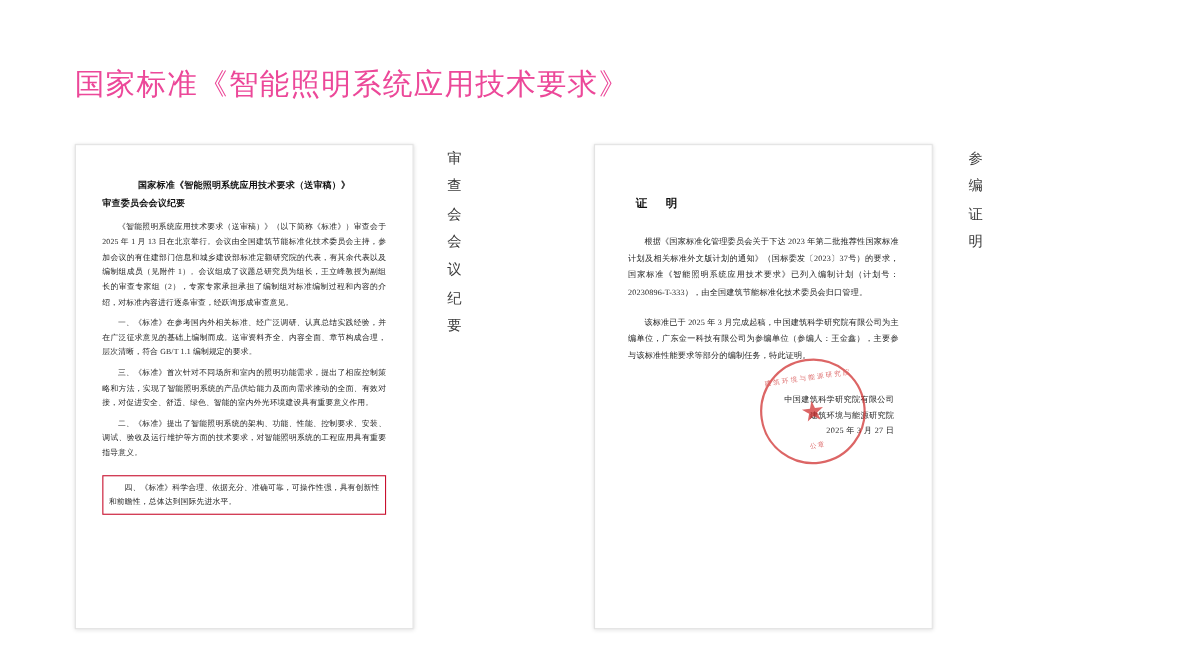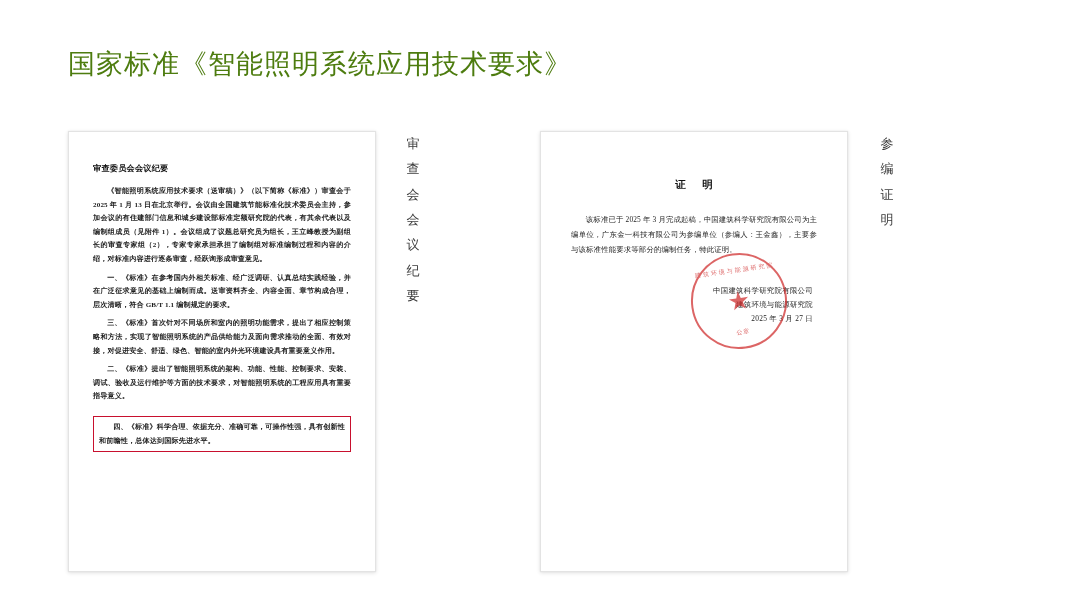--- a/index.html
+++ b/index.html
@@ -13,24 +13,24 @@
     position: relative;
     font-family: "Liberation Serif", serif;
     color: #1a1a1a;
     overflow: hidden;
   }
 
   
   .page-title {
     position: absolute;
     left: 68px;
-    top: 46px;
+    top: 58px;
     font-size: 27px;
     letter-spacing: 1px;
-    color: #4d7c0f;
+    color: #ec4899;
     font-family: "Liberation Sans", sans-serif;
     font-weight: 400;
     white-space: nowrap;
   }
 
   
   .doc {
     position: absolute;
     background: #ffffff;
     border: 1px solid #e3e3e3;
@@ -74,38 +74,36 @@
   }
   .para {
     font-size: 7.1px;
     line-height: 1.92;
     text-align: justify;
     text-justify: inter-ideograph;
     color: #1d1d1d;
     margin: 0 0 5px 0;
     text-indent: 2em;
     letter-spacing: 0.15px;
-    font-weight: bold;
   }
 
   
   .highlight-box {
     position: relative;
     border: 1.4px solid #c8102e;
     padding: 4px 5px 3px 5px;
     margin-top: 12px;
   }
   .highlight-box .para {
     margin: 0;
     text-indent: 2em;
   }
 
   
   .cert-title {
-    text-align: center;
     font-size: 10.5px;
     font-weight: bold;
     letter-spacing: 7px;
     margin: 0 0 20px 0;
     color: #111;
     text-indent: 7px;
   }
   .cert-para {
     font-size: 7.4px;
     line-height: 2.05;
@@ -179,20 +177,21 @@
   .vlabel span { display: block; }
   .vlabel-1 { left: 404px; top: 131px; width: 18px; }
   .vlabel-2 { left: 878px; top: 131px; width: 18px; }
 </style>
 </head>
 <body>
 
 <div class="page-title">国家标准《智能照明系统应用技术要求》</div>
 
 <div class="doc doc-left">
+  <div class="doc-title">国家标准《智能照明系统应用技术要求（送审稿）》</div>
   <div class="doc-subtitle">审查委员会会议纪要</div>
 
   <p class="para">《智能照明系统应用技术要求（送审稿）》（以下简称《标准》）审查会于 2025 年 1 月 13 日在北京举行。会议由全国建筑节能标准化技术委员会主持，参加会议的有住建部门信息和城乡建设部标准定额研究院的代表，有其余代表以及编制组成员（见附件 1）。会议组成了议题总研究员为组长，王立峰教授为副组长的审查专家组（2），专家专家承担承担了编制组对标准编制过程和内容的介绍，对标准内容进行逐条审查，经跃询形成审查意见。</p>
   <p class="para">一、《标准》在参考国内外相关标准、经广泛调研、认真总结实践经验，并在广泛征求意见的基础上编制而成。送审资料齐全、内容全面、章节构成合理，层次清晰，符合 GB/T 1.1 编制规定的要求。</p>
   <p class="para">三、《标准》首次针对不同场所和室内的照明功能需求，提出了相应控制策略和方法，实现了智能照明系统的产品供给能力及面向需求推动的全面、有效对接，对促进安全、舒适、绿色、智能的室内外光环境建设具有重要意义作用。</p>
   <p class="para">二、《标准》提出了智能照明系统的架构、功能、性能、控制要求、安装、调试、验收及运行维护等方面的技术要求，对智能照明系统的工程应用具有重要指导意义。</p>
 
   <div class="highlight-box">
     <p class="para">四、《标准》科学合理、依据充分、准确可靠，可操作性强，具有创新性和前瞻性，总体达到国际先进水平。</p>
   </div>
@@ -204,20 +203,21 @@
   <span>会</span>
   <span>会</span>
   <span>议</span>
   <span>纪</span>
   <span>要</span>
 </div>
 
 <div class="doc doc-right">
   <div class="cert-title">证 明</div>
 
+  <p class="cert-para">根据《国家标准化管理委员会关于下达 2023 年第二批推荐性国家标准计划及相关标准外文版计划的通知》（国标委发〔2023〕37号）的要求，国家标准《智能照明系统应用技术要求》已列入编制计划（计划号：20230896-T-333），由全国建筑节能标准化技术委员会归口管理。</p>
   <p class="cert-para">该标准已于 2025 年 3 月完成起稿，中国建筑科学研究院有限公司为主编单位，广东金一科技有限公司为参编单位（参编人：王金鑫），主要参与该标准性能要求等部分的编制任务，特此证明。</p>
 
   <div class="sign-block">
     <div class="sign-line">中国建筑科学研究院有限公司</div>
     <div class="sign-line">建筑环境与能源研究院</div>
     <div class="sign-line">2025 年 3 月 27 日</div>
 
     <div class="seal">
       <div class="seal-text-top">建筑环境与能源研究院</div>
       <div class="seal-star">★</div>

